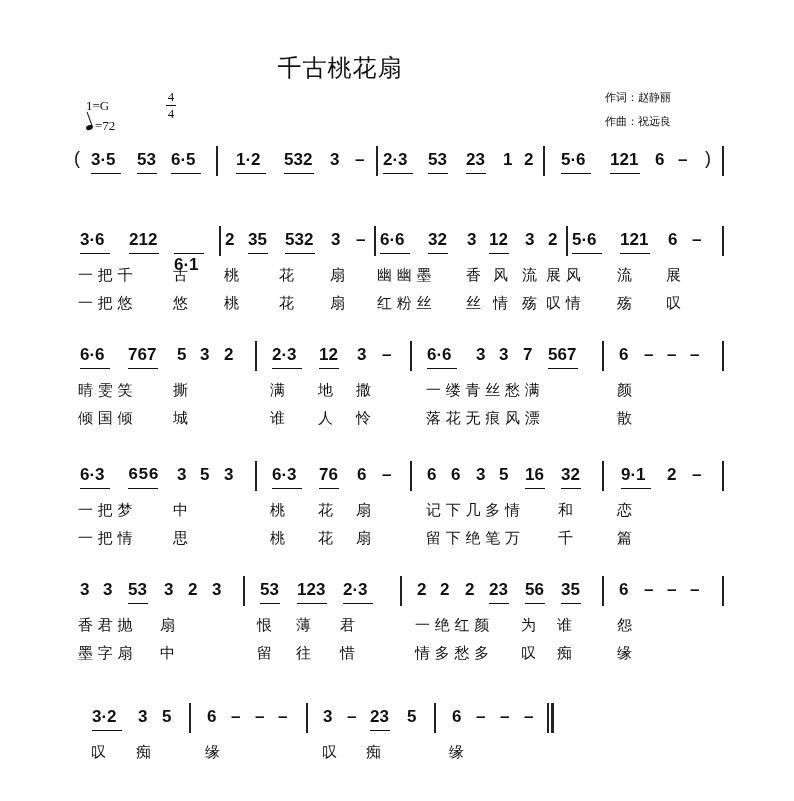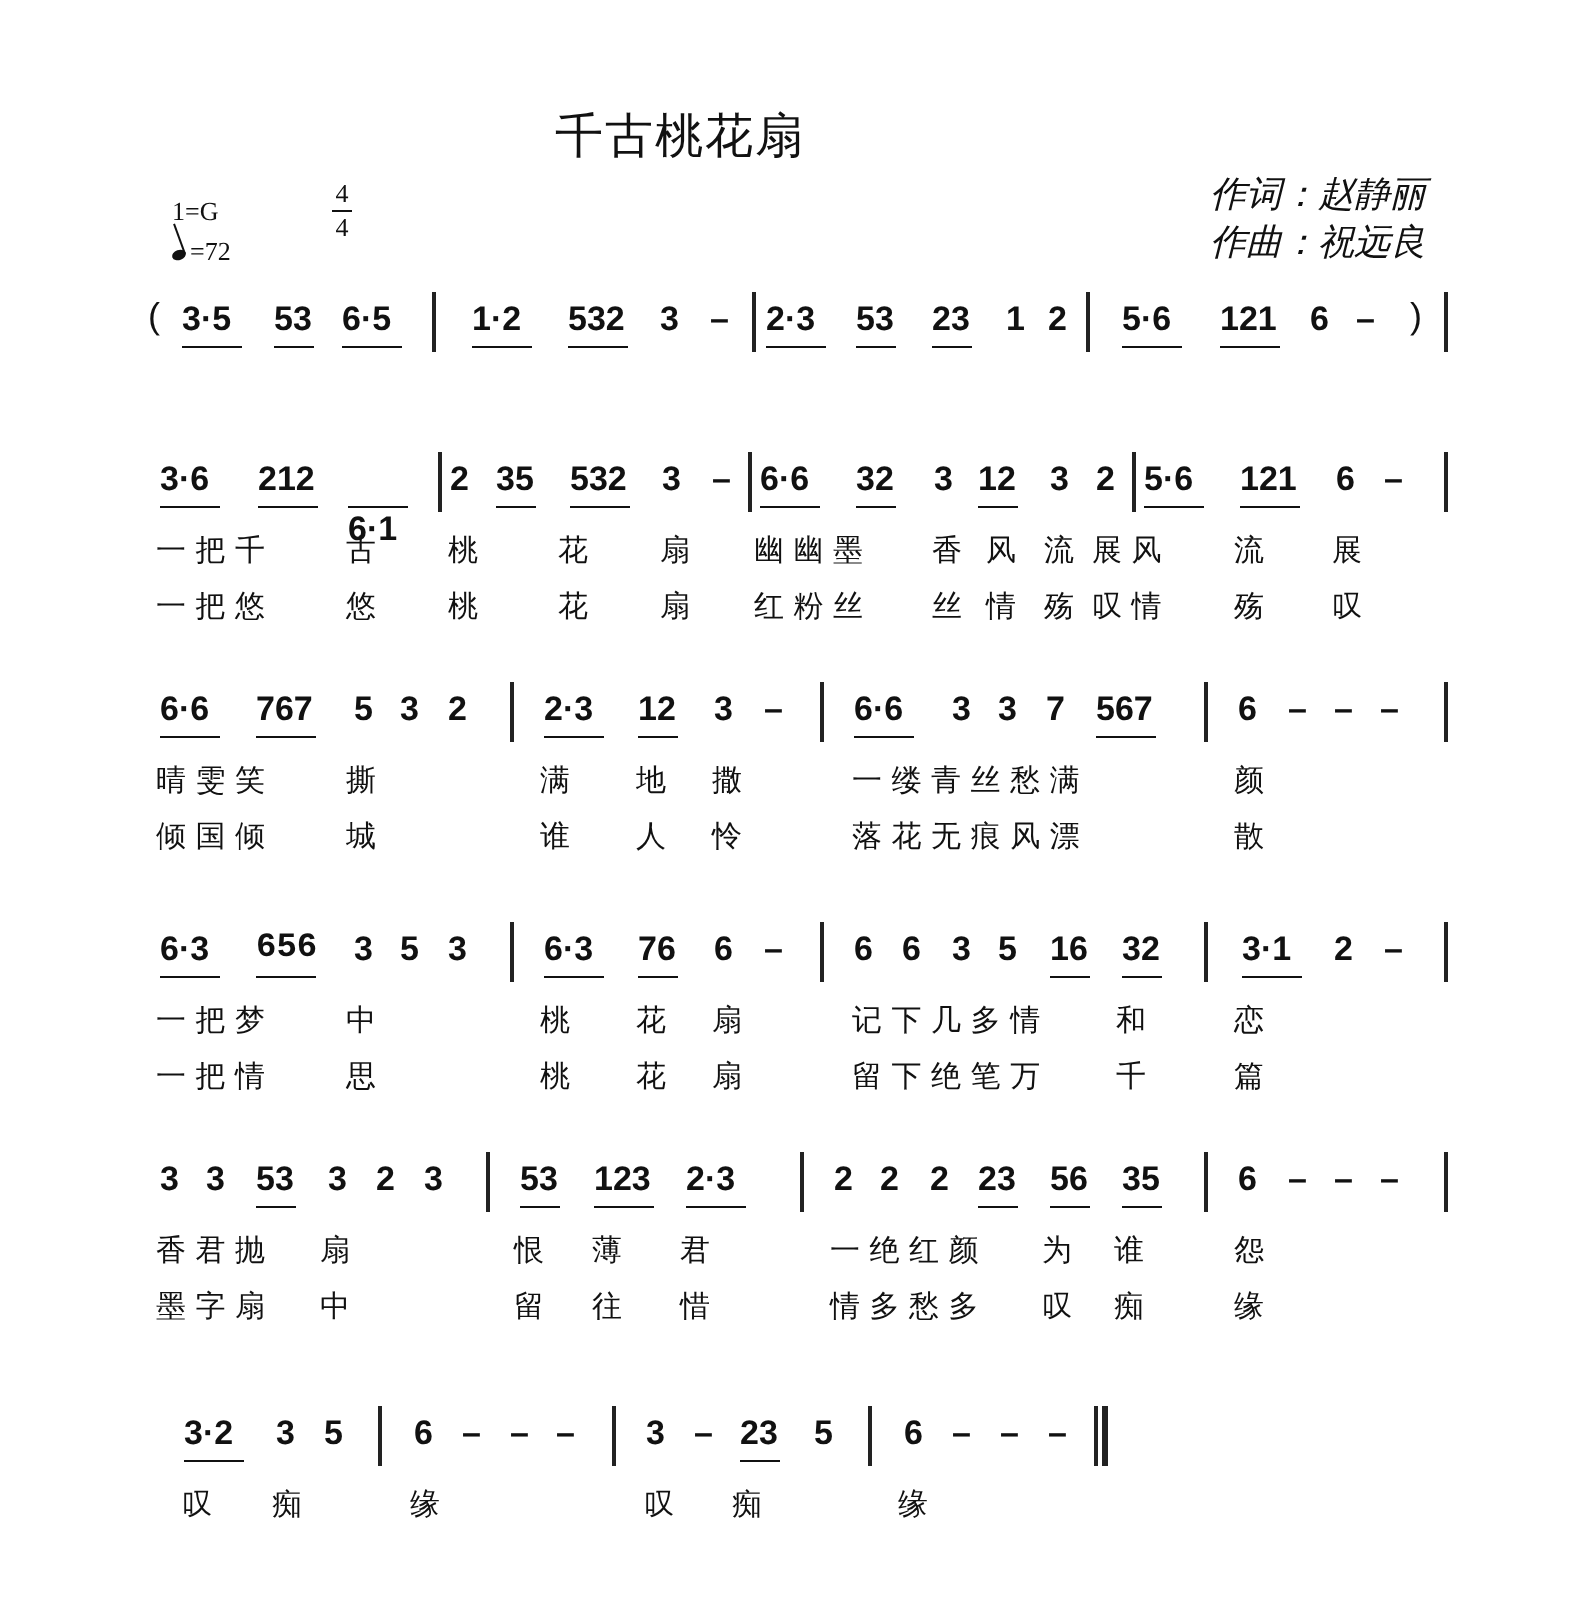--- a/index.html
+++ b/index.html
@@ -4,21 +4,21 @@
 <style>
   html,body{margin:0;padding:0;background:#fff;}
   body{width:794px;height:801px;position:relative;overflow:hidden;font-family:"Liberation Sans","DejaVu Sans",sans-serif;color:#111;}
   .title{position:absolute;left:0;width:680px;top:52px;text-align:center;font-size:24px;font-family:"DejaVu Sans",sans-serif;letter-spacing:1px;}
   .key{position:absolute;left:86px;top:98px;font-size:13px;font-family:"Liberation Serif",serif;}
   .meter{position:absolute;left:118px;top:90px;font-size:13px;font-family:"Liberation Serif",serif;text-align:center;line-height:14px;margin-left:48px;}
   .meter .bar{display:block;border-top:1px solid #111;width:10px;margin:1px auto;}
   .tempo{position:absolute;left:86px;top:118px;font-size:13px;font-family:"Liberation Serif",serif;}
   .tempo .note{display:inline-block;width:7px;height:5px;background:#111;border-radius:50%;transform:rotate(-20deg);margin-right:2px;position:relative;}
   .tempo .note:after{content:"";position:absolute;right:0;bottom:2px;width:1px;height:16px;background:#111;}
-  .credits{position:absolute;left:605px;top:86px;font-size:18px;line-height:24px;font-family:"DejaVu Sans",sans-serif;font-style:italic;}
+  .credits{position:absolute;left:605px;top:86px;font-size:11px;line-height:24px;font-family:"DejaVu Sans",sans-serif;}
   .line{position:absolute;left:0;width:794px;}
   .notes{position:absolute;top:0;height:30px;font-weight:bold;font-size:17px;}
   .tok{position:absolute;top:0;white-space:nowrap;}
   .barline{position:absolute;width:1.5px;background:#222;}
   .lyr{position:absolute;font-size:15px;font-family:"DejaVu Sans",sans-serif;white-space:nowrap;}
   .ul1{position:absolute;height:1.3px;background:#111;}
   .paren{position:absolute;font-size:18px;}
 </style>
 </head>
 <body>
@@ -188,21 +188,21 @@
       <span class="notes tok" style="left: 357px;">6</span>
       <span class="notes tok" style="left: 382px;">–</span>
       <span class="notes tok" style="left: 427px;">6</span>
       <span class="notes tok" style="left: 451px;">6</span>
       <span class="notes tok" style="left: 476px;">3</span>
       <span class="notes tok" style="left: 499px;">5</span>
       <span class="notes tok" style="left: 525px;">16</span>
       <span class="ul1" style="left: 525px; top: 23px; width: 20px;"></span>
       <span class="notes tok" style="left: 561px;">32</span>
       <span class="ul1" style="left: 561px; top: 23px; width: 20px;"></span>
-      <span class="notes tok" style="left: 621px;">3·1</span>
+      <span class="notes tok" style="left: 621px;">9·1</span>
       <span class="ul1" style="left: 621px; top: 23px; width: 30px;"></span>
       <span class="notes tok" style="left: 667px;">2</span>
       <span class="notes tok" style="left: 692px;">–</span>
       <div class="barline" style="left: 255px; top: -4px; height: 30px;"></div>
       <div class="barline" style="left: 410px; top: -4px; height: 30px;"></div>
       <div class="barline" style="left: 602px; top: -4px; height: 30px;"></div>
       <div class="barline" style="left: 722px; top: -4px; height: 30px;"></div>
       <span class="lyr" style="left: 78px; top: 36px;">一 把 梦</span>
       <span class="lyr" style="left: 173px; top: 36px;">中</span>
       <span class="lyr" style="left: 270px; top: 36px;">桃</span>

